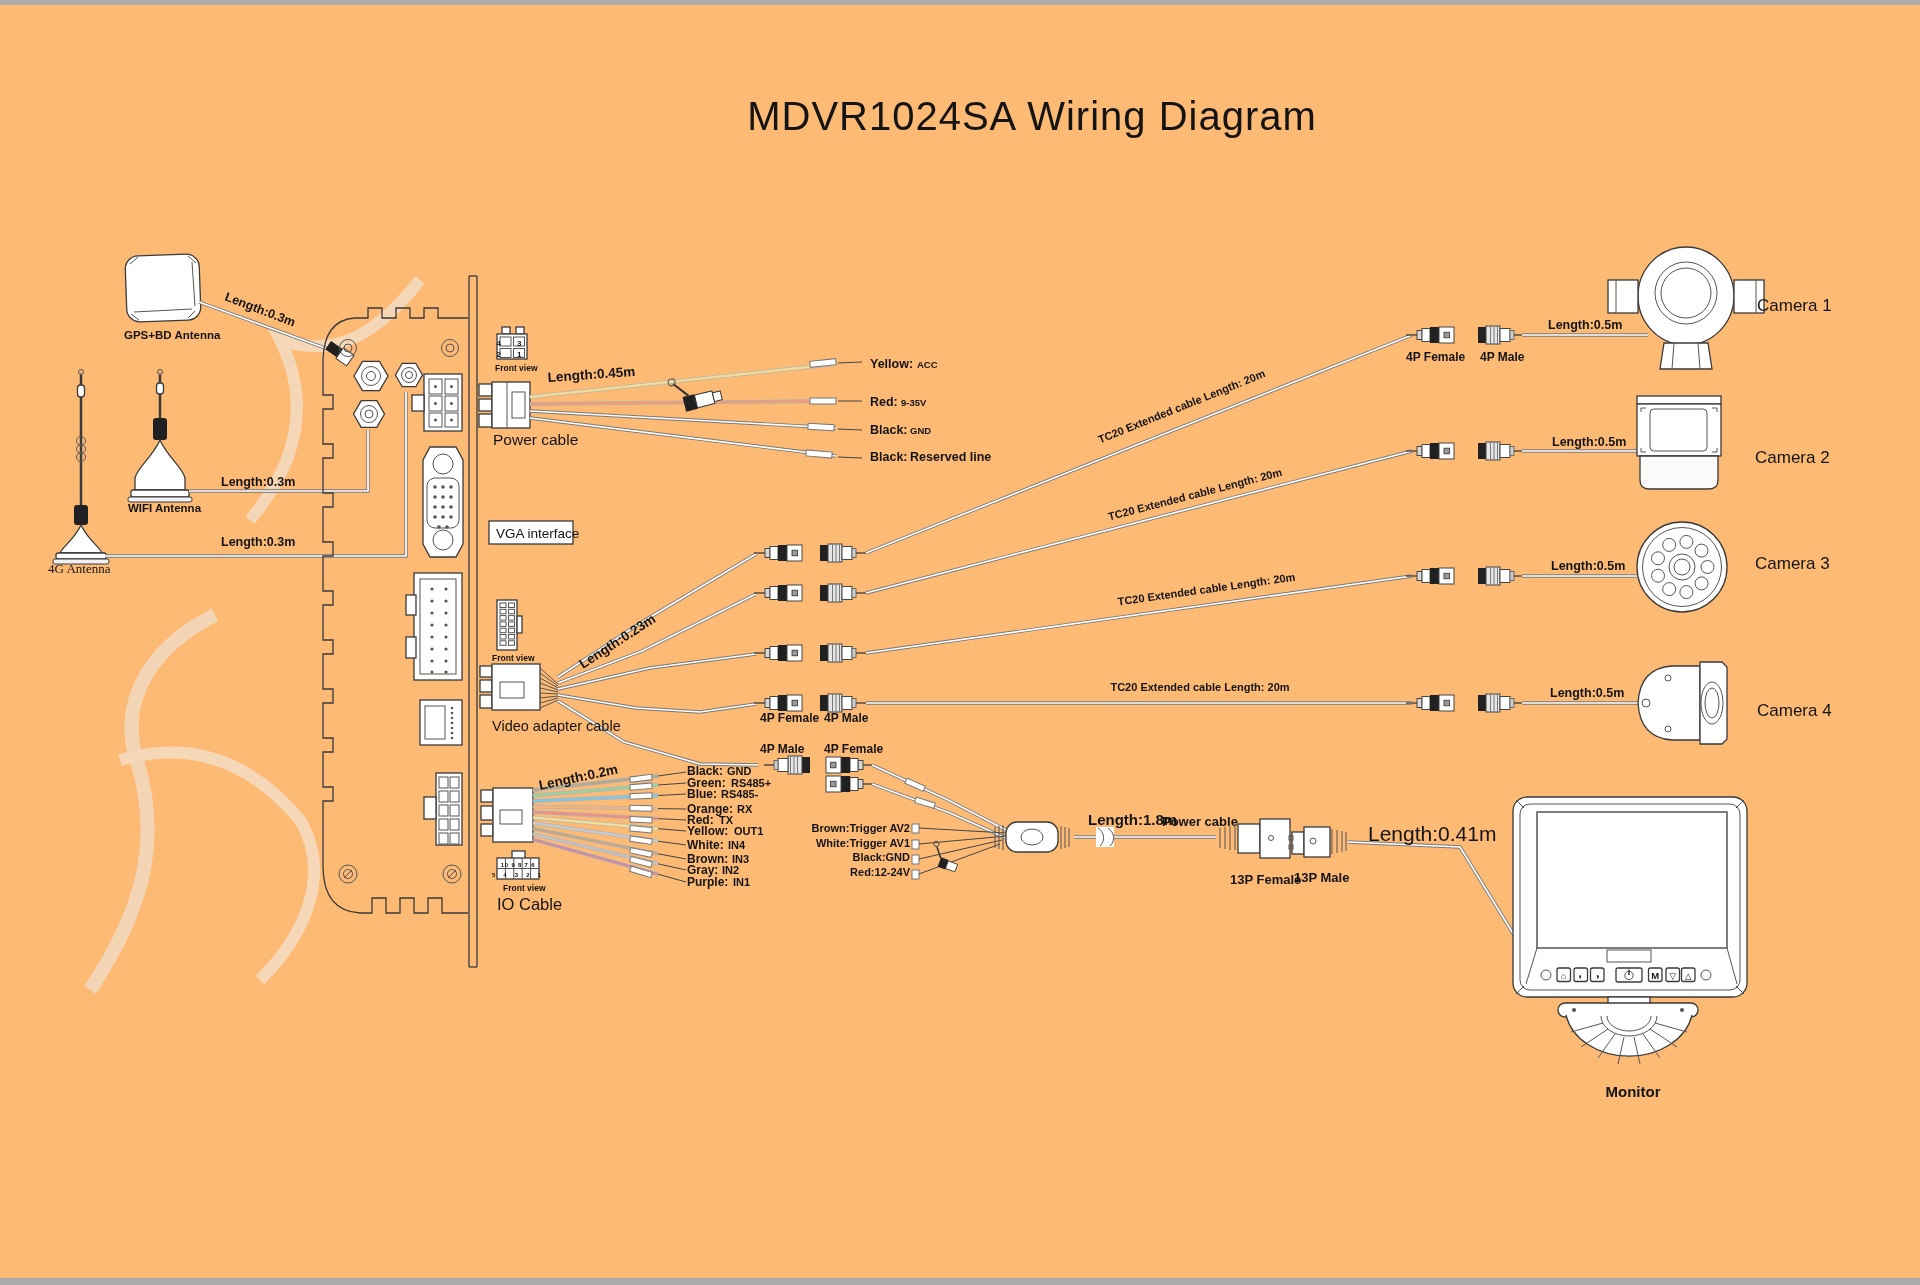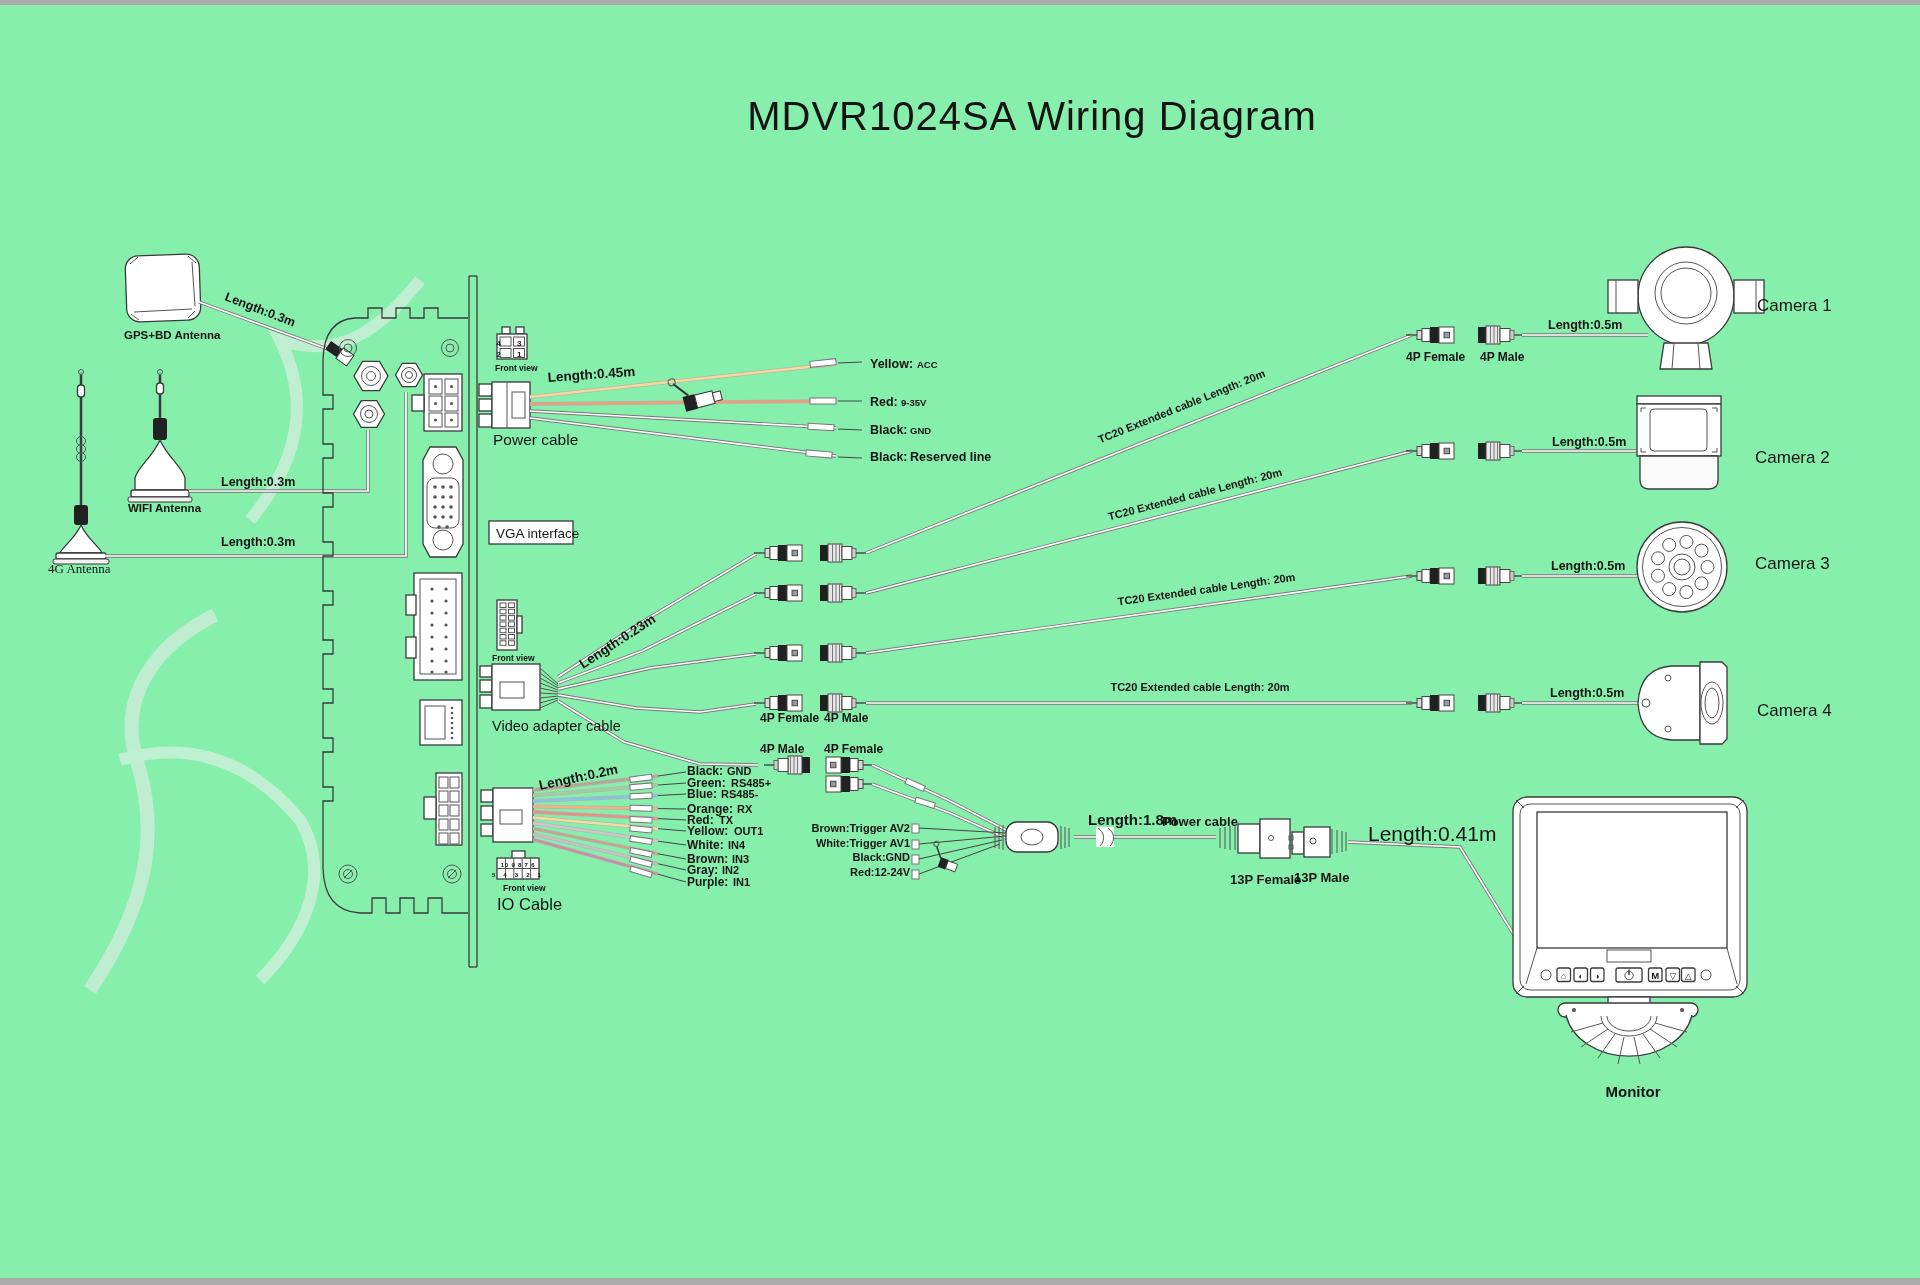--- a/index.html
+++ b/index.html
@@ -1,16 +1,16 @@
 <!DOCTYPE html>
 <html><head>
 <meta charset="utf-8">
 <style>
   html,body{margin:0;padding:0;background:#fff}
-  #page{position:relative;width:1920px;height:1285px;background:#86efac;overflow:hidden}
+  #page{position:relative;width:1920px;height:1285px;background:#fdba74;overflow:hidden}
   svg{position:absolute;left:0;top:0}
   text{font-family:"Liberation Sans",sans-serif;fill:#141414}
   .b{font-weight:bold}
   .serif{font-family:"Liberation Serif",serif}
   .ln{stroke:#3a3a3a;stroke-width:1.3;fill:none}
   .lnw{stroke:#3a3a3a;stroke-width:1.3;fill:#fff}
   .lnt{stroke:#555;stroke-width:1;fill:none}
   .blk{fill:#212121;stroke:none}
   .cabU{stroke:#787878;stroke-width:3.4;fill:none}
   .cabO{stroke:#fff;stroke-width:1.7;fill:none}

